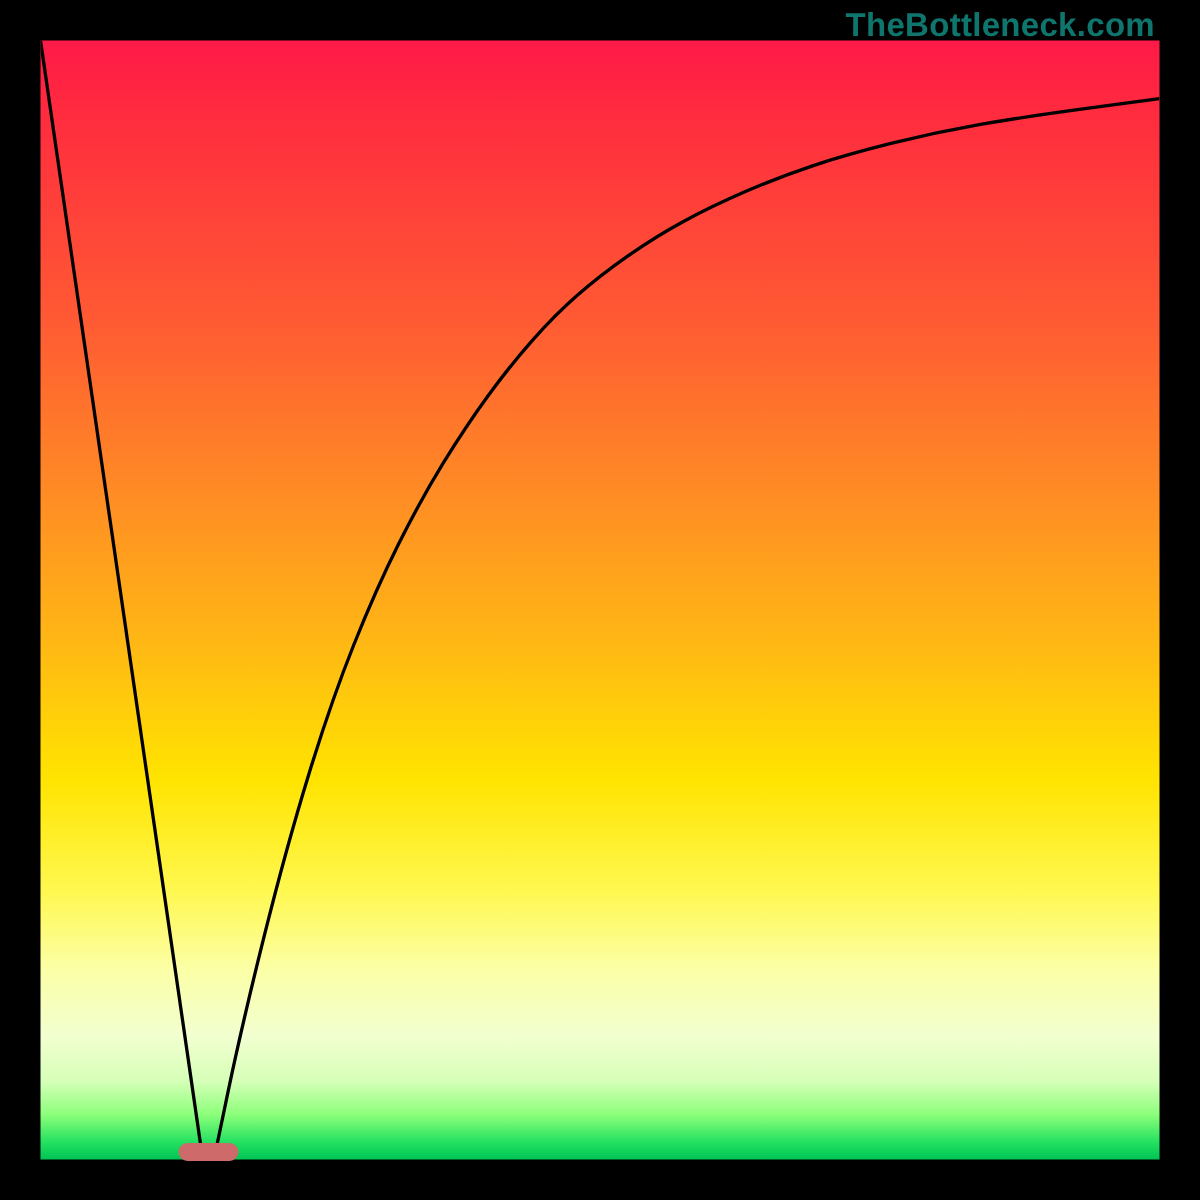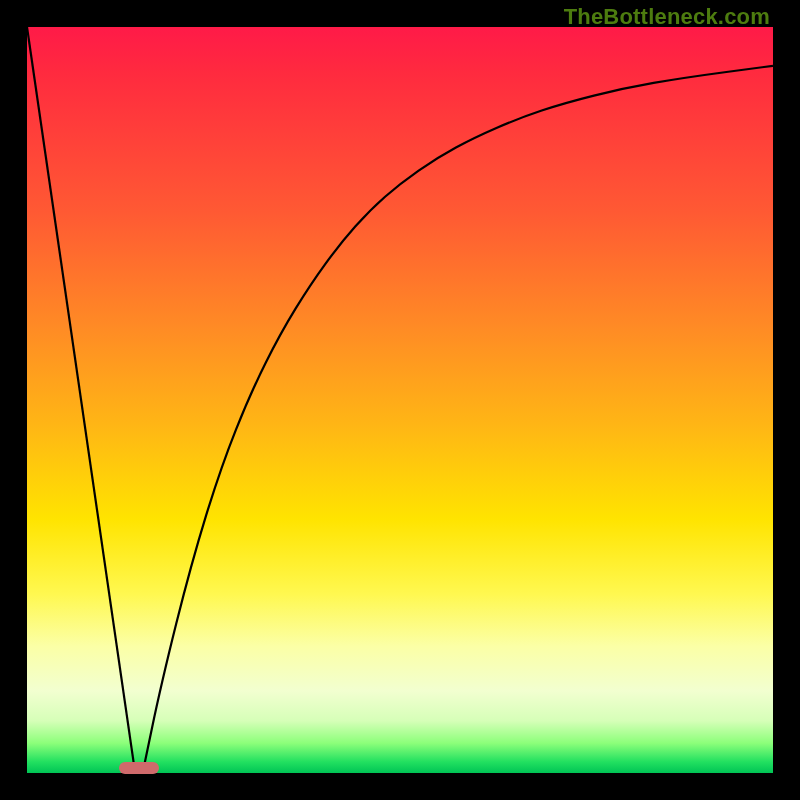--- a/index.html
+++ b/index.html
@@ -49,21 +49,21 @@
     width: 746px;
     height: 746px;
     pointer-events: none;
   }
   .watermark {
     position: absolute;
     top: 4px;
     right: 30px;
     font-size: 22px;
     font-weight: 600;
-    color: #4d7c0f;
+    color: #0f766e;
     letter-spacing: 0.2px;
     user-select: none;
   }
   .marker {
     position: absolute;
     width: 40px;
     height: 12px;
     background: #cf6a6b;
     border-radius: 6px;
   }

